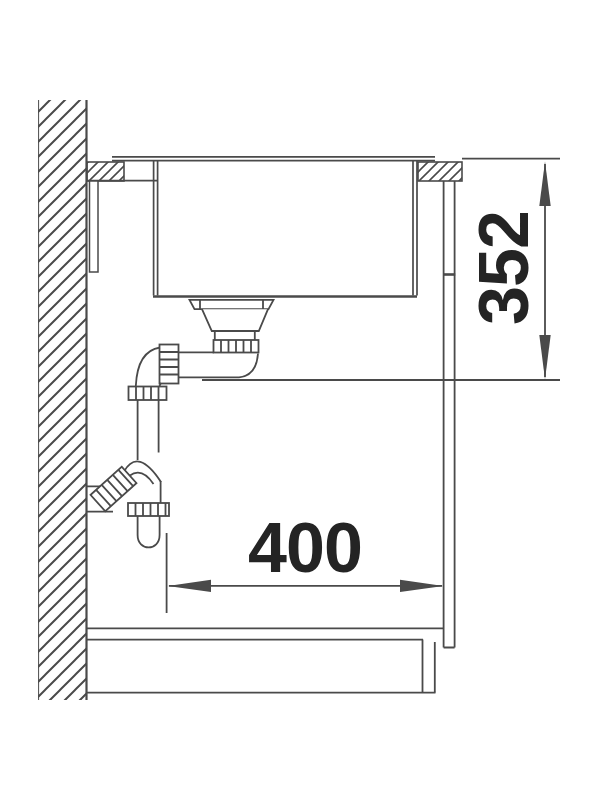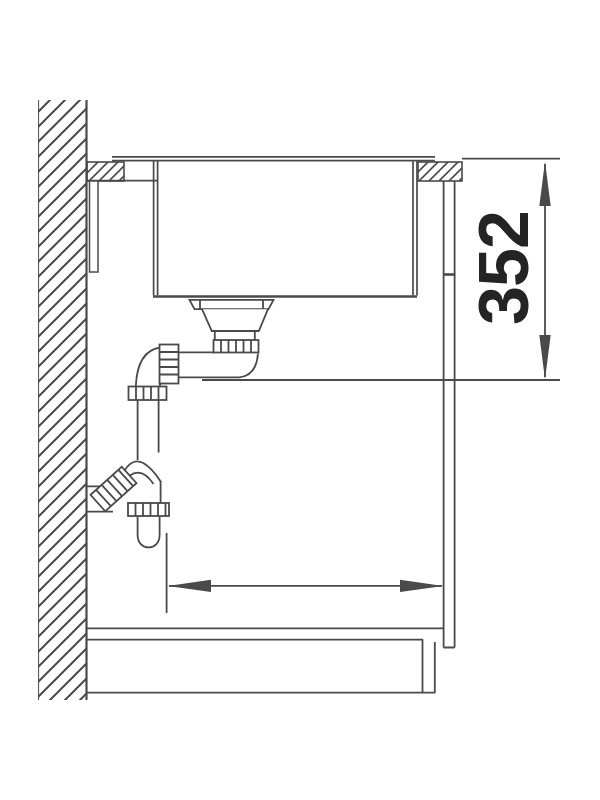--- a/index.html
+++ b/index.html
@@ -117,14 +117,15 @@
         <rect x="128" y="503" width="41" height="13" fill="#ffffff"></rect>
         <path d="M135.5,503 V516 M143,503 V516 M150.5,503 V516 M158,503 V516 M165.5,503 V516"></path>
         <path d="M137.6,516 V535 M159.6,516 V535 M137.6,535 C137.6,551.5 159.6,551.5 159.6,535"></path>
       </g>
 
     </g>
   </svg>
 
   <div id="dim352" class="dim-label">352</div>
 
+  <div id="dim400" class="dim-label">400</div>
 
 </div>
 
 </body></html>

